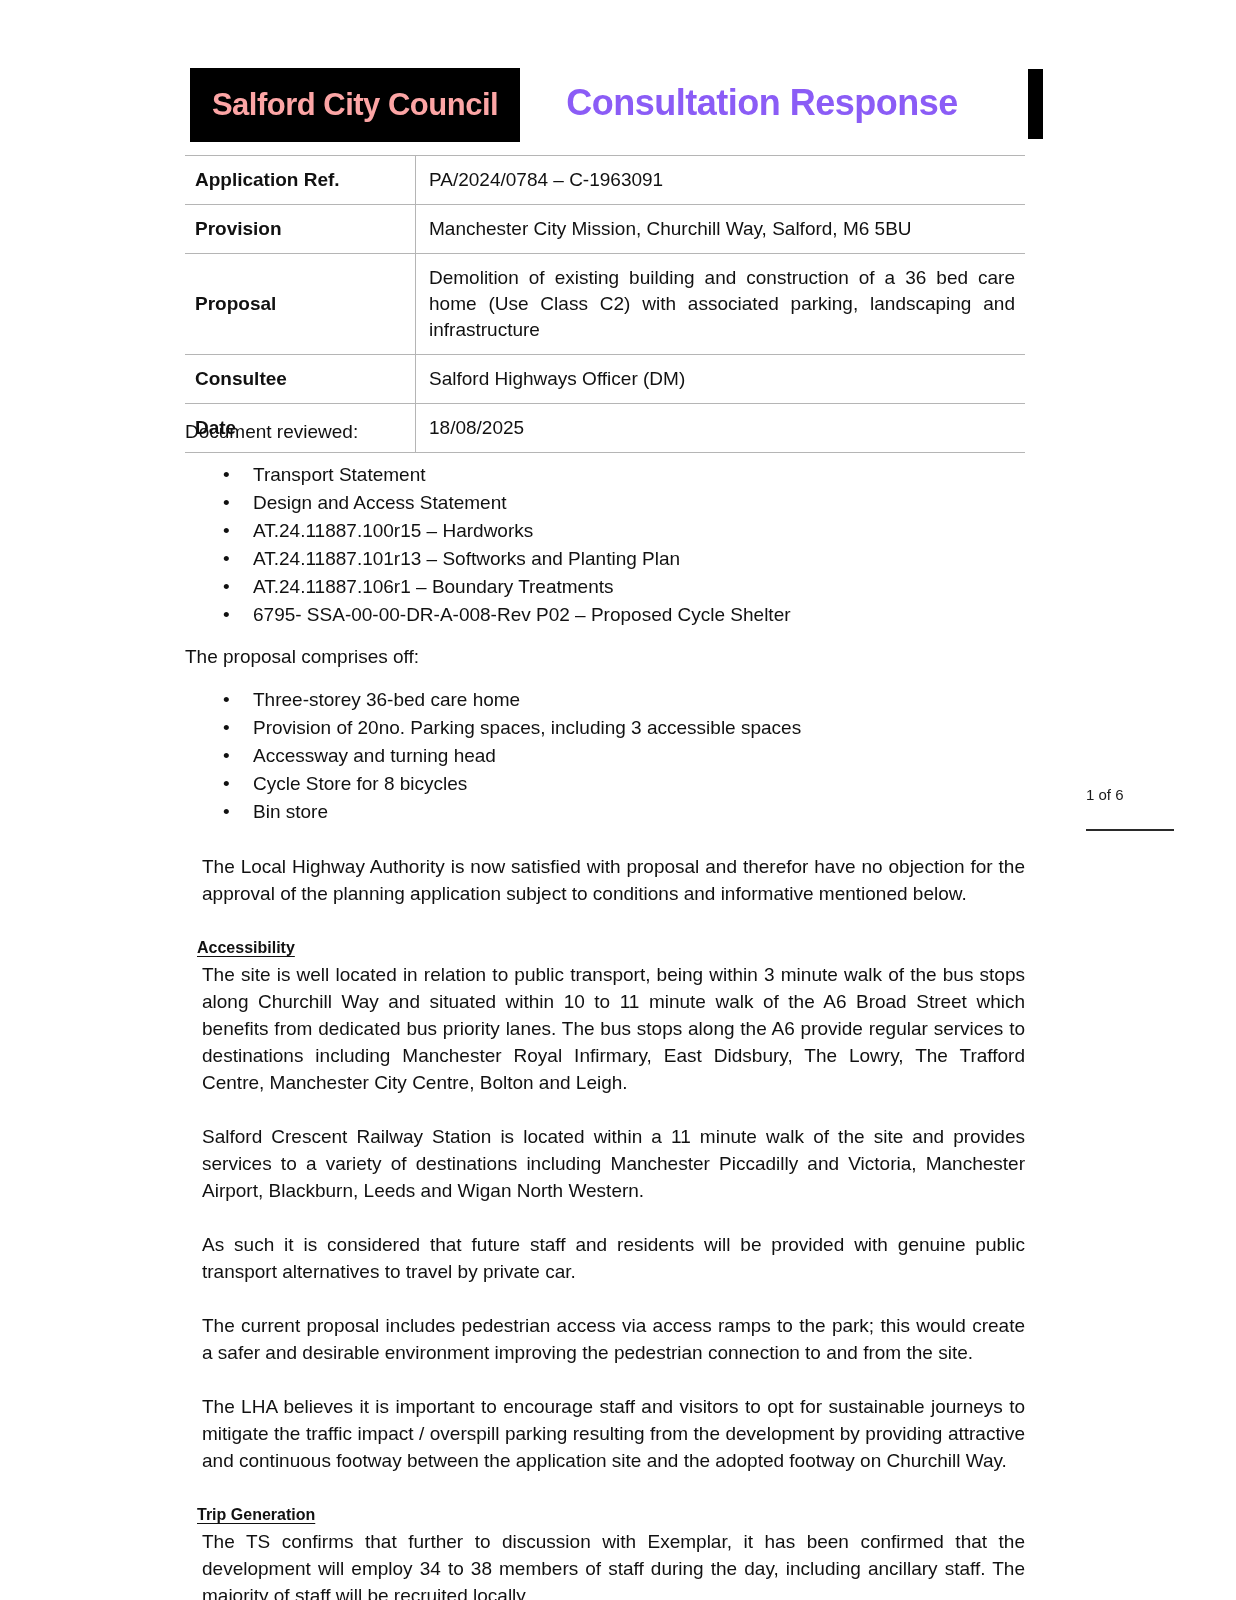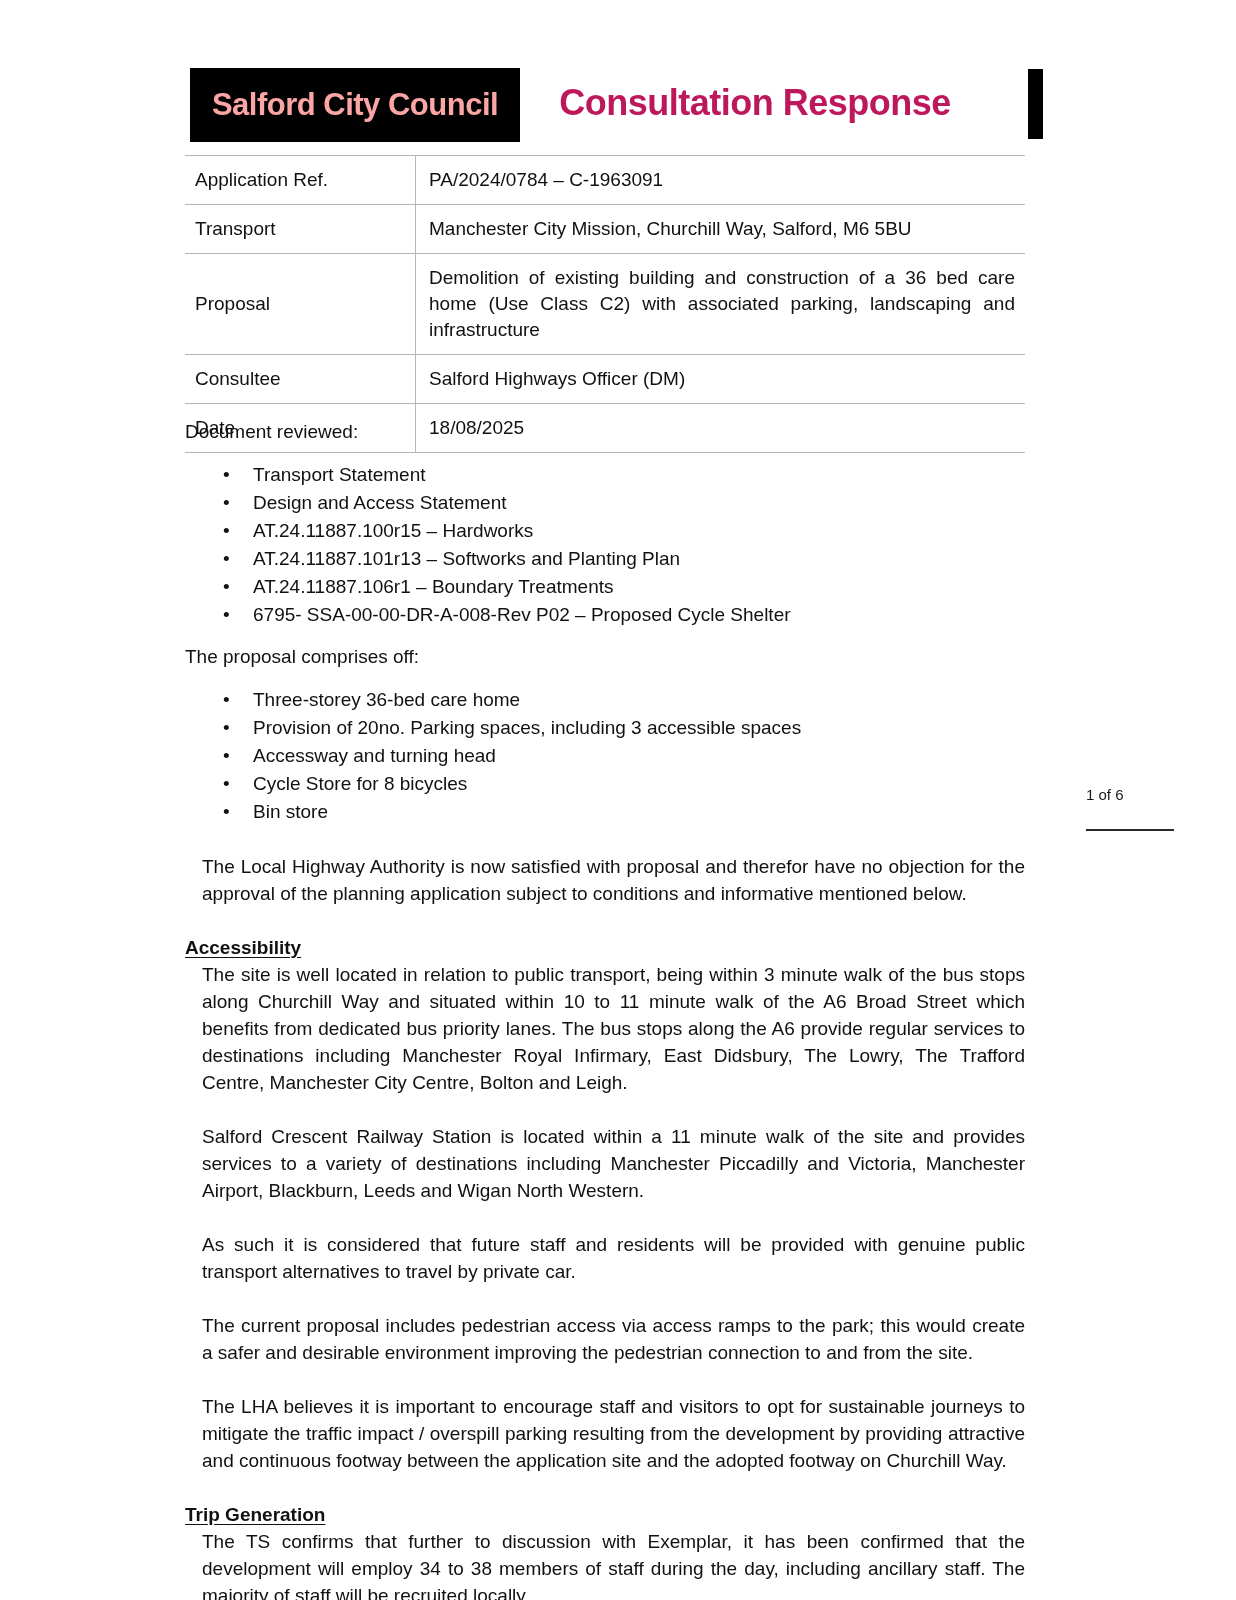--- a/index.html
+++ b/index.html
@@ -34,21 +34,22 @@
   }
   .doc-title {
     position: absolute;
     left: 520px;
     top: 82px;
     width: 470px;
     text-align: center;
     font-weight: bold;
     font-size: 36px;
     letter-spacing: -0.5px;
-    color: #be185d;
+    color: #8b5cf6;
+    padding-left: 7px;
   }
   .corner-bar {
     position: absolute;
     left: 1028px;
     top: 69px;
     width: 15px;
     height: 70px;
     background: #000000;
   }
 
@@ -65,21 +66,21 @@
   }
   .meta-table td {
     border-top: 1px solid #b5b5b5;
     border-bottom: 1px solid #b5b5b5;
     vertical-align: middle;
     padding: 11px 10px;
     line-height: 26px;
   }
   .meta-table td.label {
     width: 210px;
-    font-weight: normal;
+    font-weight: bold;
     border-right: 1px solid #b5b5b5;
   }
   .meta-table td.value {
     padding-left: 13px;
     text-align: justify;
   }
 
   
   .content {
     position: absolute;
@@ -112,22 +113,22 @@
   .gap-before {
   }
   .body-para {
     margin: 27px 0 0 17px;
     text-align: justify;
   }
   .body-para.tight {
     margin-top: 0;
   }
   .section-heading {
-    margin: 27px 0 0 0;
-    font-size: 19px;
+    margin: 27px 0 0 12px;
+    font-size: 16px;
     font-weight: bold;
     text-decoration: underline;
     text-underline-offset: 3px;
     line-height: 27px;
   }
 
   
   .page-indicator {
     position: absolute;
     left: 1086px;
@@ -151,21 +152,21 @@
   <div class="corner-bar"></div>
 </header>
 
 <table class="meta-table">
   <tbody>
     <tr>
       <td class="label">Application Ref.</td>
       <td class="value">PA/2024/0784 – C-1963091</td>
     </tr>
     <tr>
-      <td class="label">Transport</td>
+      <td class="label">Provision</td>
       <td class="value">Manchester City Mission, Churchill Way, Salford, M6 5BU</td>
     </tr>
     <tr>
       <td class="label">Proposal</td>
       <td class="value">Demolition of existing building and construction of a 36 bed care home (Use Class C2) with associated parking, landscaping and infrastructure</td>
     </tr>
     <tr>
       <td class="label">Consultee</td>
       <td class="value">Salford Highways Officer (DM)</td>
     </tr>

